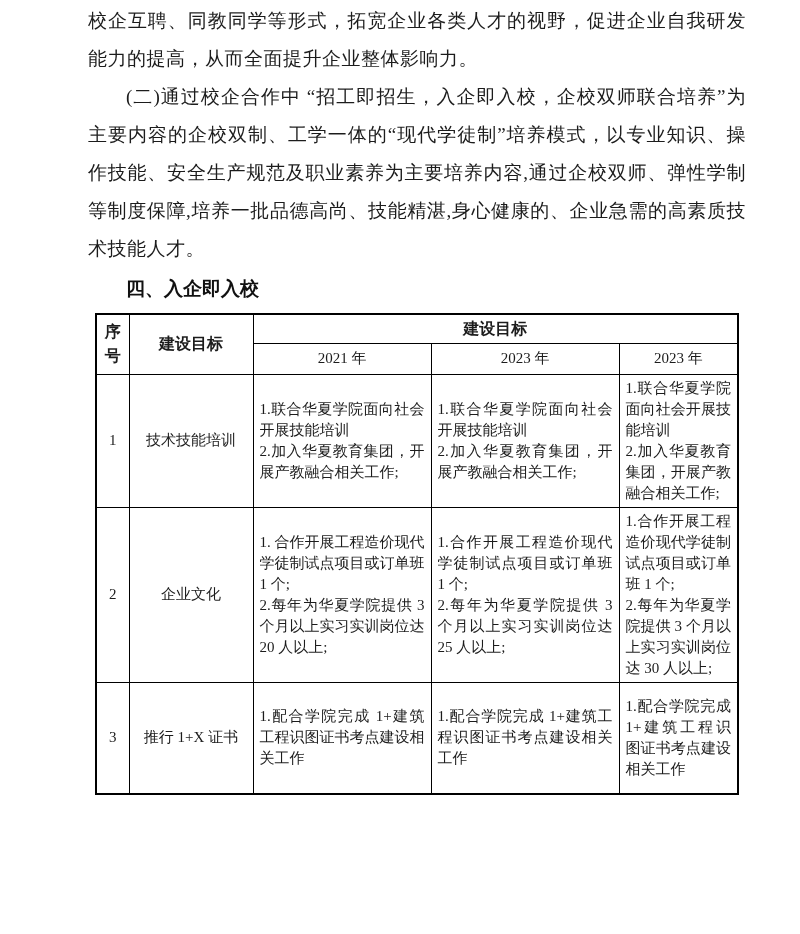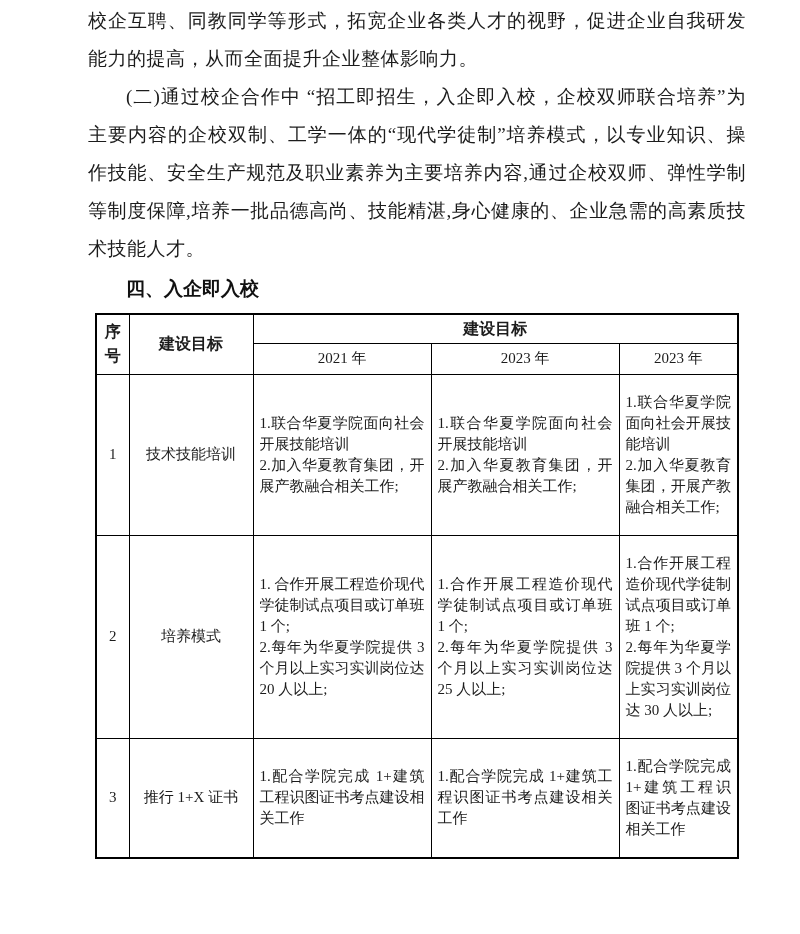--- a/index.html
+++ b/index.html
@@ -70,21 +70,21 @@
   td.cell-content {
     text-align: center;
     font-size: 15px;
     padding: 2px 0;
   }
   td.cell-goal {
     font-size: 15px;
     line-height: 21px;
     text-align: justify;
     text-justify: inter-character;
-    padding: 17px 6px;
+    padding: 3px 6px;
     white-space: pre-line;
     word-break: break-all;
   }
   tr.row-1 { height: 130px; }
   tr.row-2 { height: 166px; }
   tr.row-3 { height: 112px; }
 </style>
 </head>
 <body>
 
@@ -120,21 +120,21 @@
           <td class="cell-content">技术技能培训</td>
           <td class="cell-goal">1.联合华夏学院面向社会开展技能培训
 2.加入华夏教育集团，开展产教融合相关工作;</td>
           <td class="cell-goal">1.联合华夏学院面向社会开展技能培训
 2.加入华夏教育集团，开展产教融合相关工作;</td>
           <td class="cell-goal">1.联合华夏学院面向社会开展技能培训
 2.加入华夏教育集团，开展产教融合相关工作;</td>
         </tr>
         <tr class="row-2">
           <td class="cell-seq">2</td>
-          <td class="cell-content">培养模式</td>
+          <td class="cell-content">企业文化</td>
           <td class="cell-goal">1. 合作开展工程造价现代学徒制试点项目或订单班 1 个;
 2.每年为华夏学院提供 3 个月以上实习实训岗位达 20 人以上;</td>
           <td class="cell-goal">1.合作开展工程造价现代学徒制试点项目或订单班 1 个;
 2.每年为华夏学院提供 3 个月以上实习实训岗位达 25 人以上;</td>
           <td class="cell-goal">1.合作开展工程造价现代学徒制试点项目或订单班 1 个;
 2.每年为华夏学院提供 3 个月以上实习实训岗位达 30 人以上;</td>
         </tr>
         <tr class="row-3">
           <td class="cell-seq">3</td>
           <td class="cell-content">推行 1+X 证书</td>

